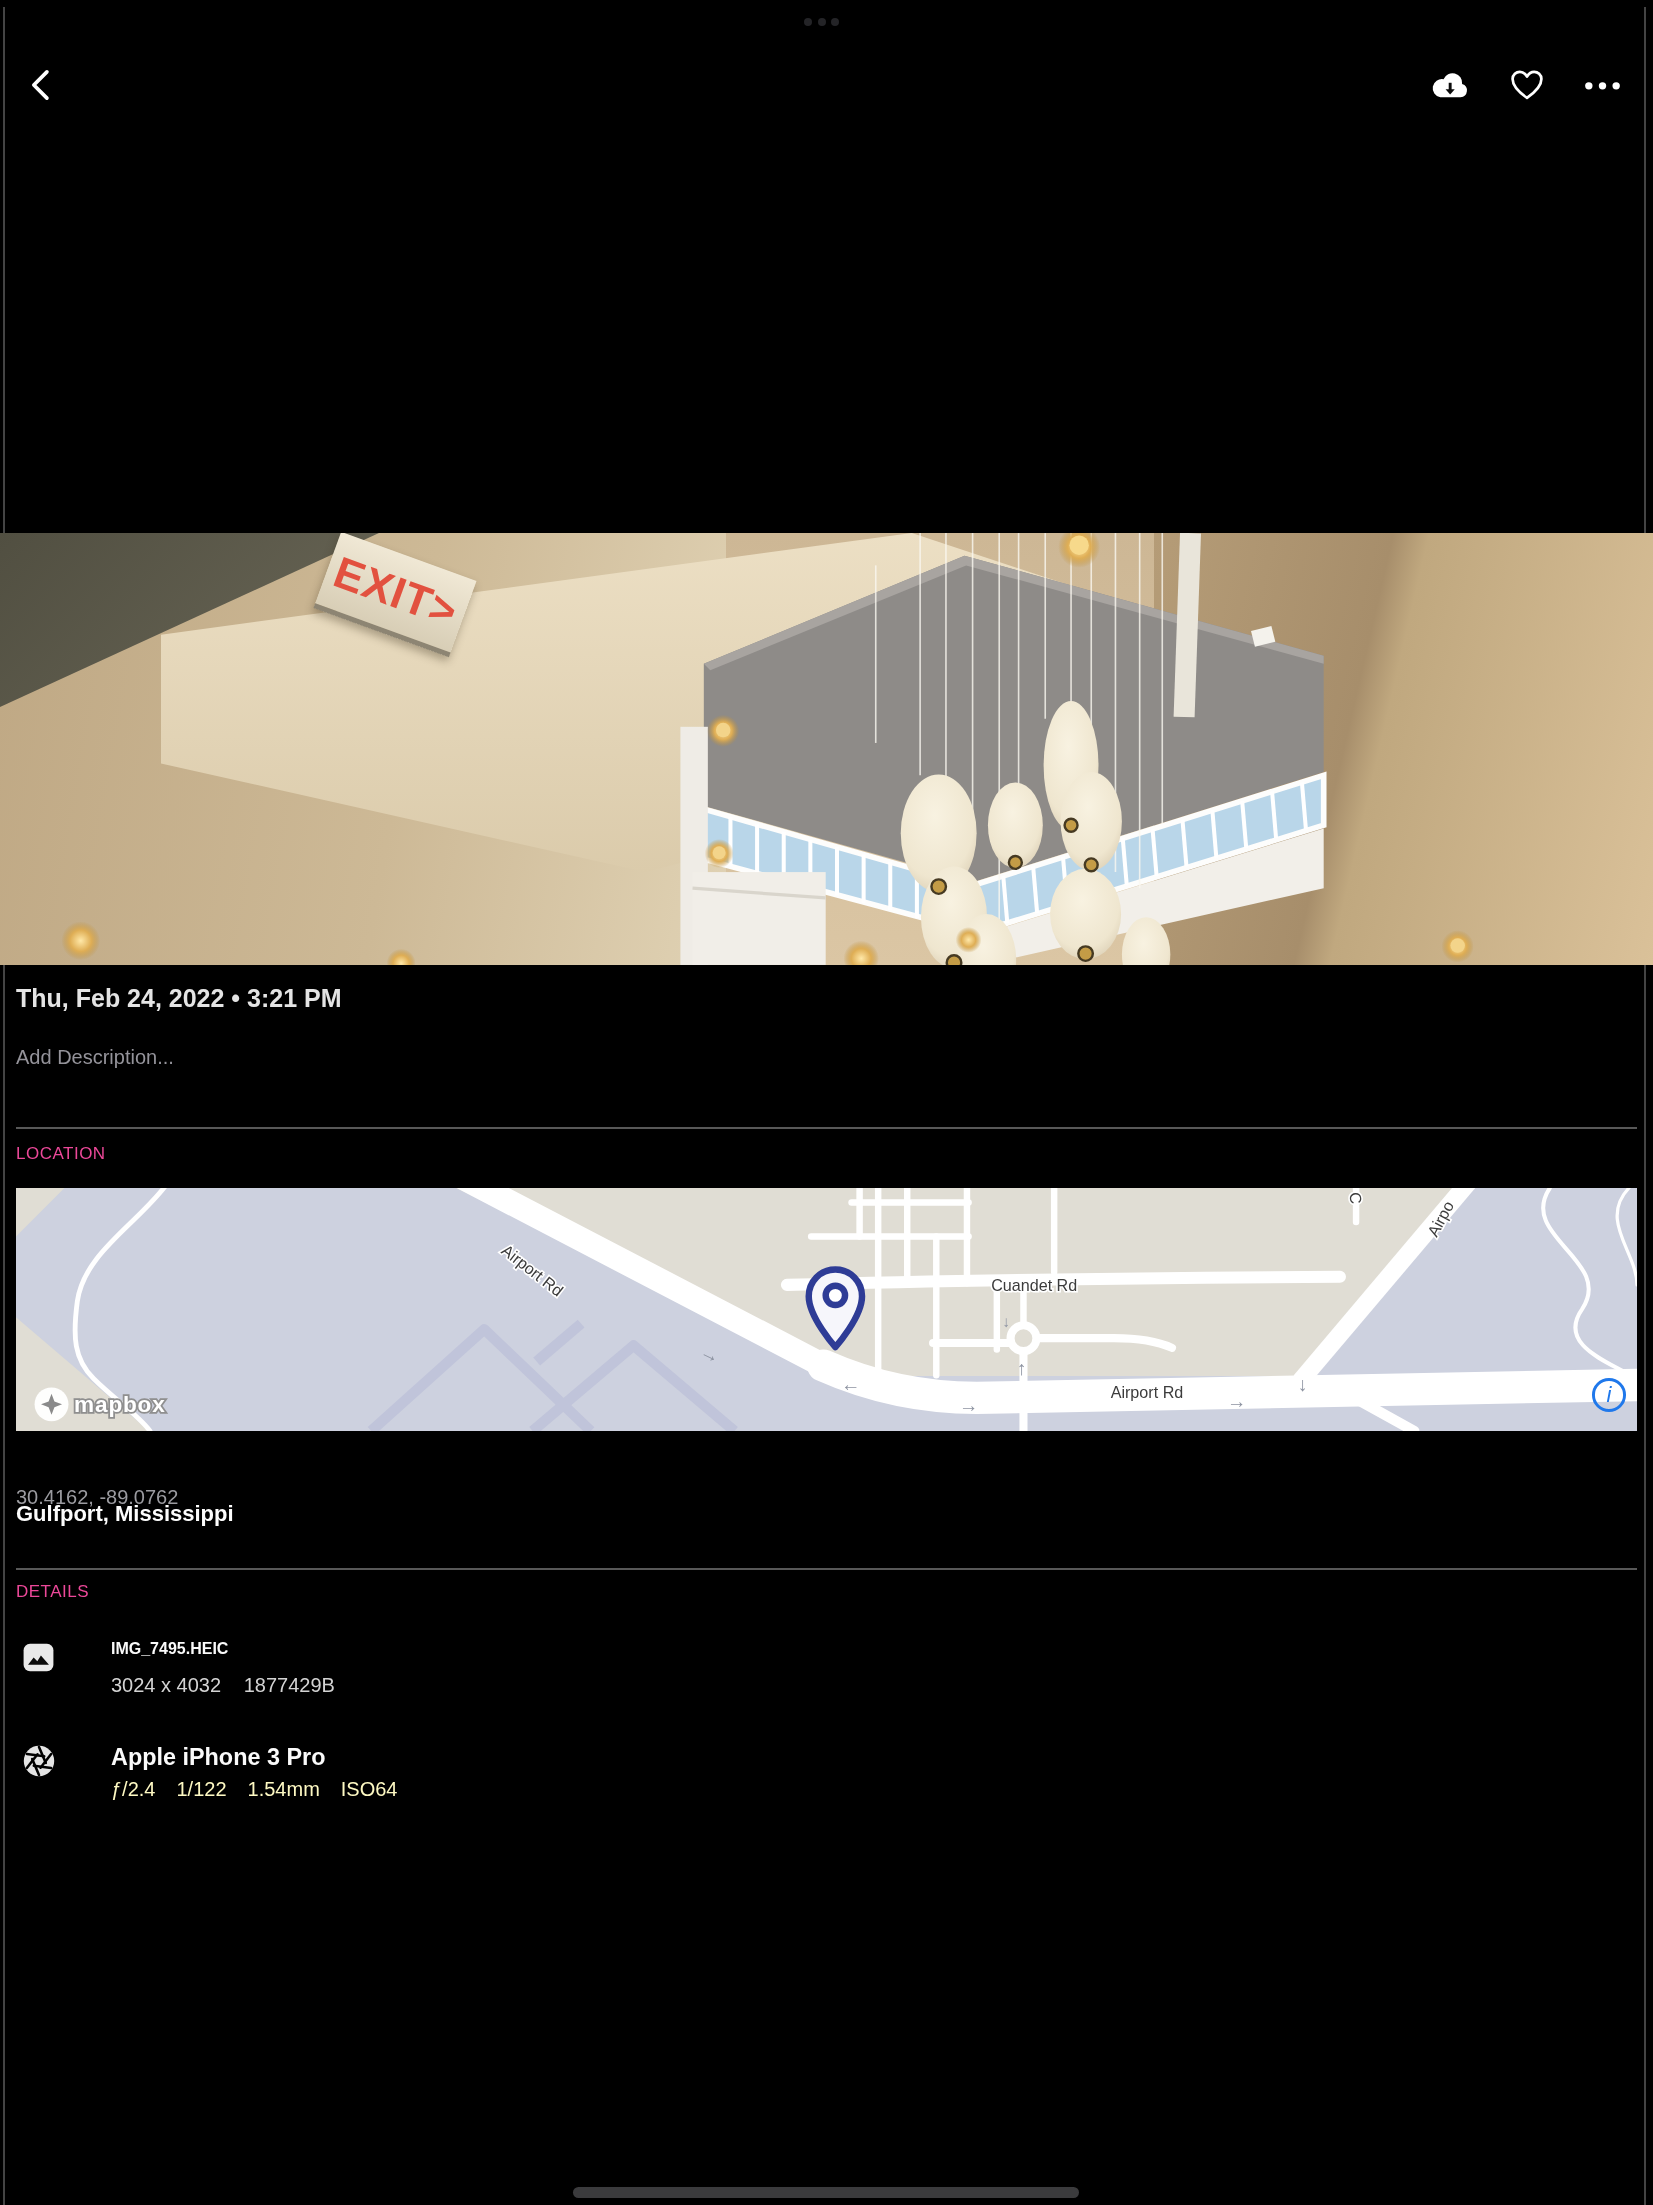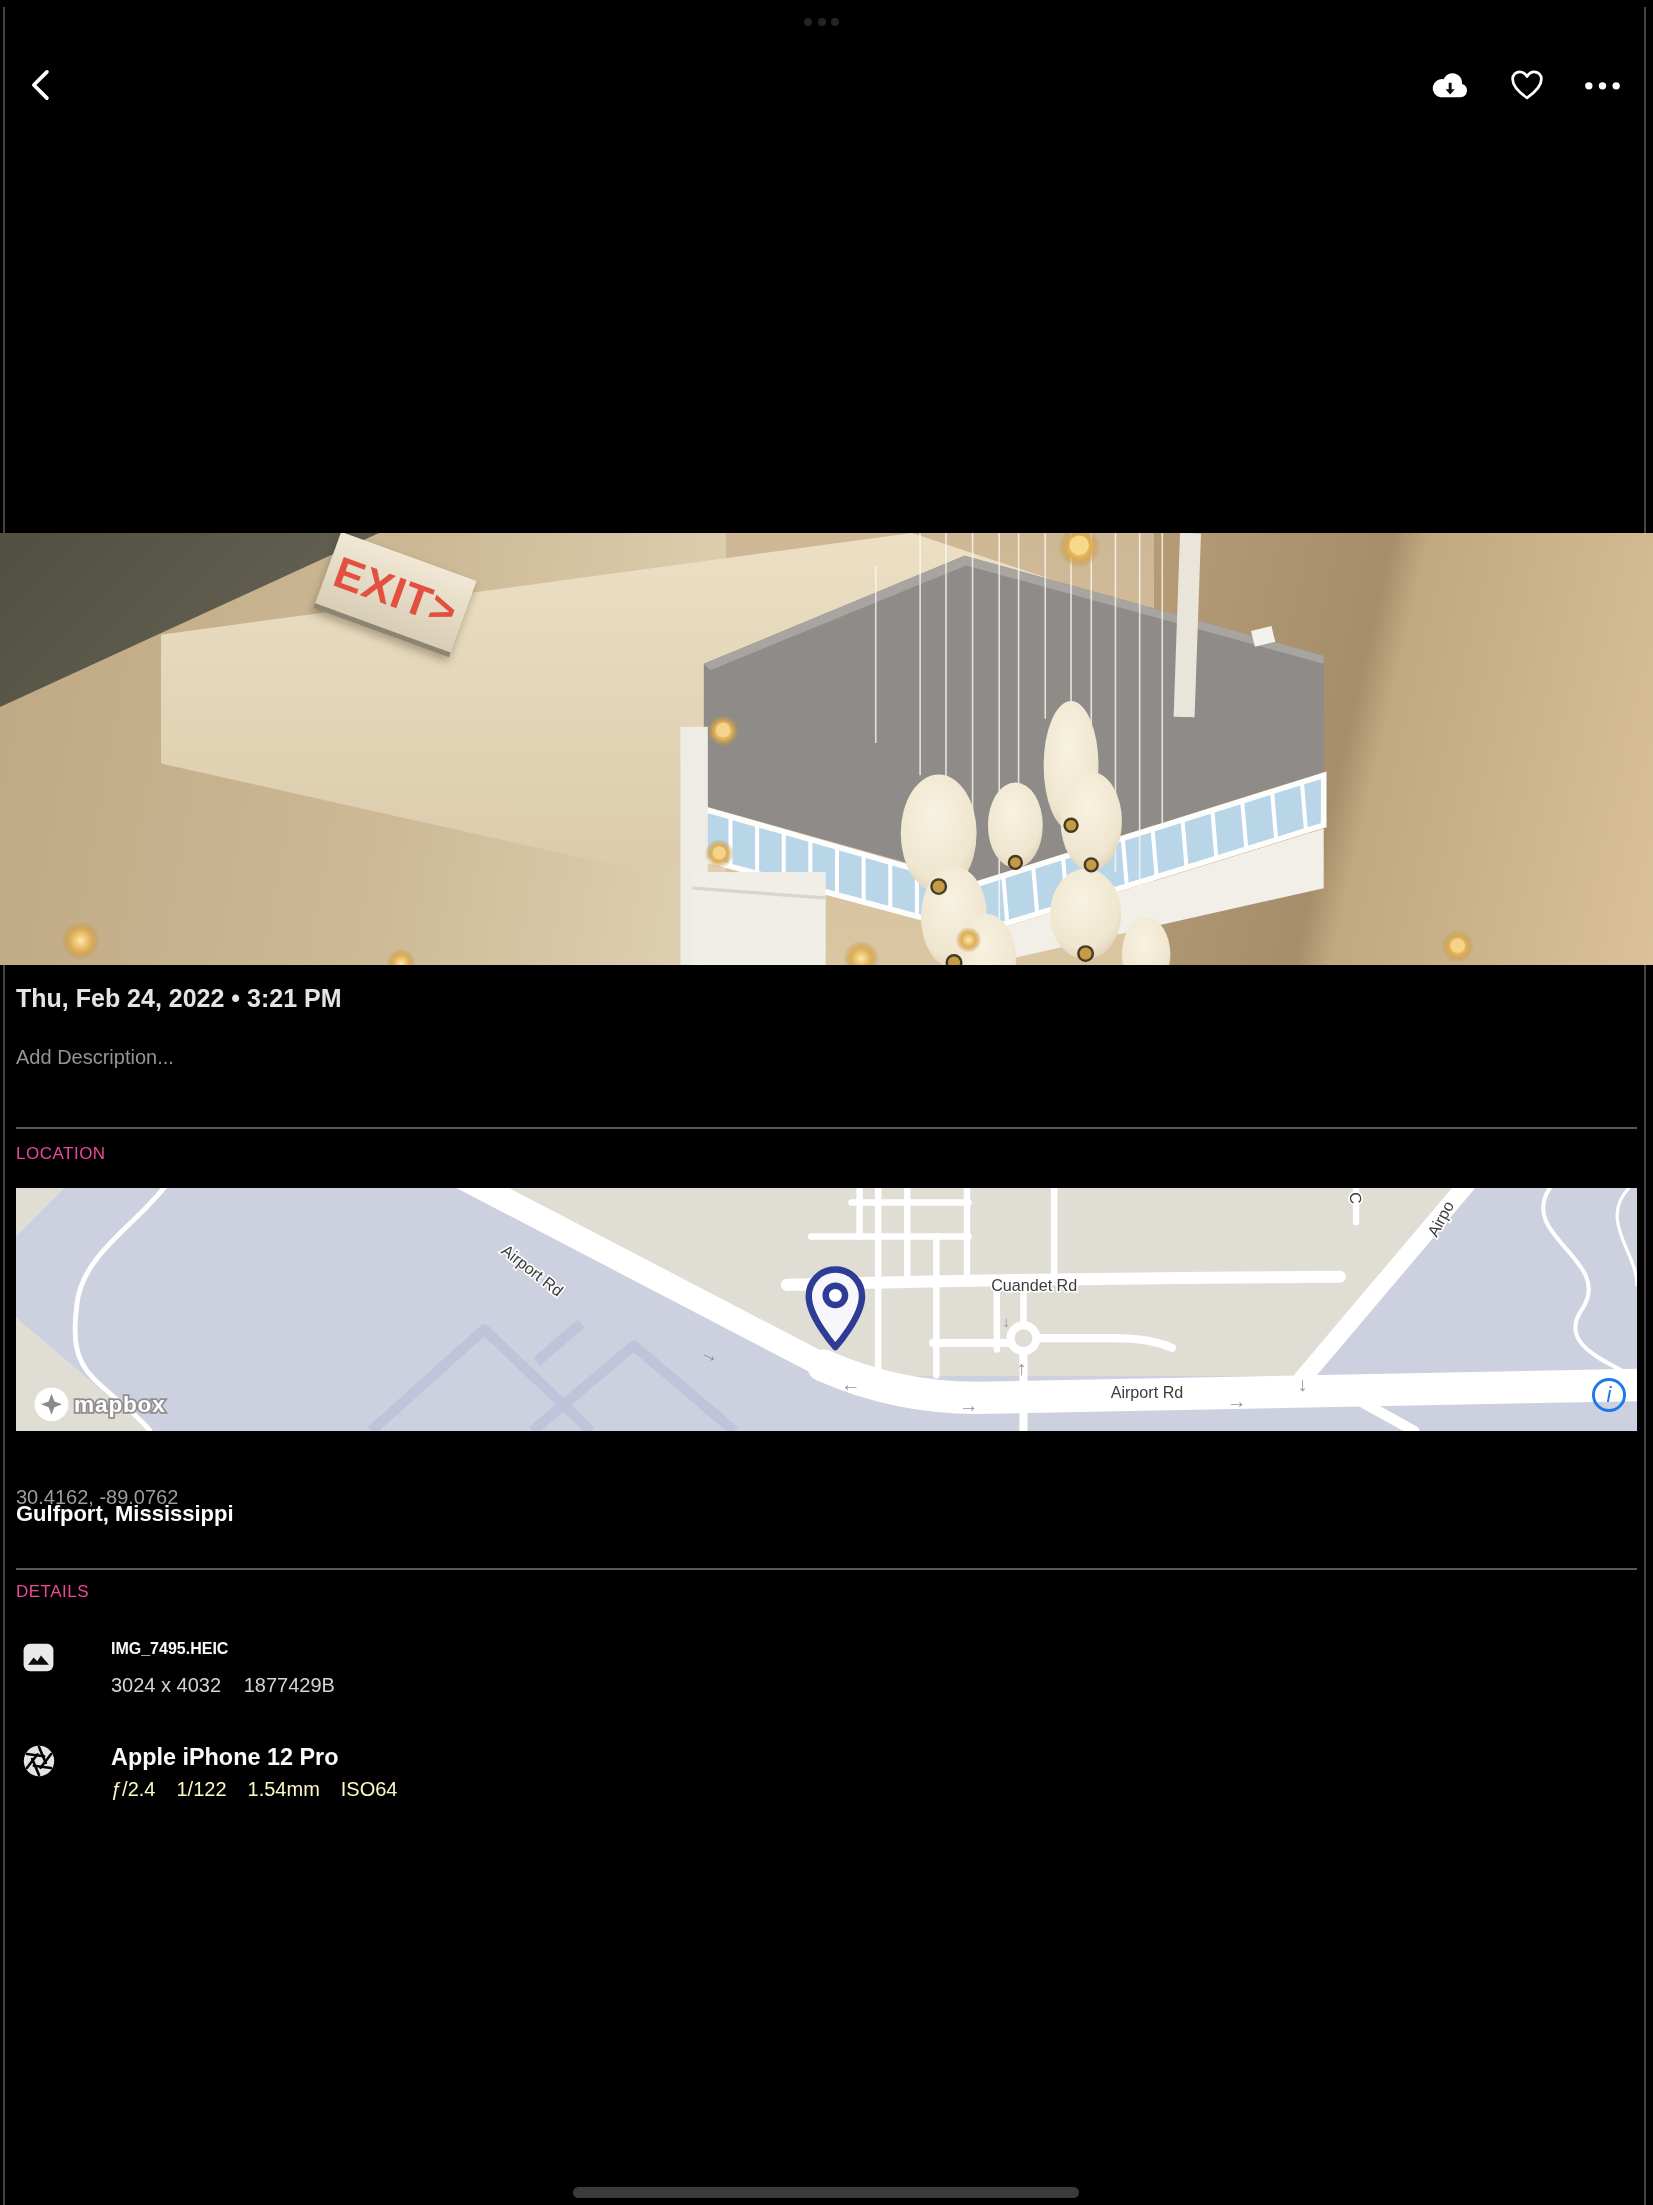--- a/index.html
+++ b/index.html
@@ -328,21 +328,21 @@
       <g stroke="#000" stroke-width="3.2" stroke-linecap="round">
         <line x1="20" y1="2.5" x2="28.5" y2="22.5"></line>
         <line x1="35.2" y1="11.3" x2="21.9" y2="28.4"></line>
         <line x1="35.2" y1="28.8" x2="13.5" y2="25.9"></line>
         <line x1="20" y1="37.5" x2="11.5" y2="17.5"></line>
         <line x1="4.8" y1="28.7" x2="18.1" y2="11.6"></line>
         <line x1="4.8" y1="11.2" x2="26.5" y2="14.1"></line>
       </g>
     </svg>
   </div>
-  <div class="cam-title">Apple iPhone 12 Pro</div>
+  <div class="cam-title">Apple iPhone 3 Pro</div>
   <div class="cam-meta">
     <span>ƒ/2.4</span>
     <span>1/122</span>
     <span>1.54mm</span>
     <span>ISO64</span>
   </div>
 
   <div class="homebar"></div>
 </div>
 

